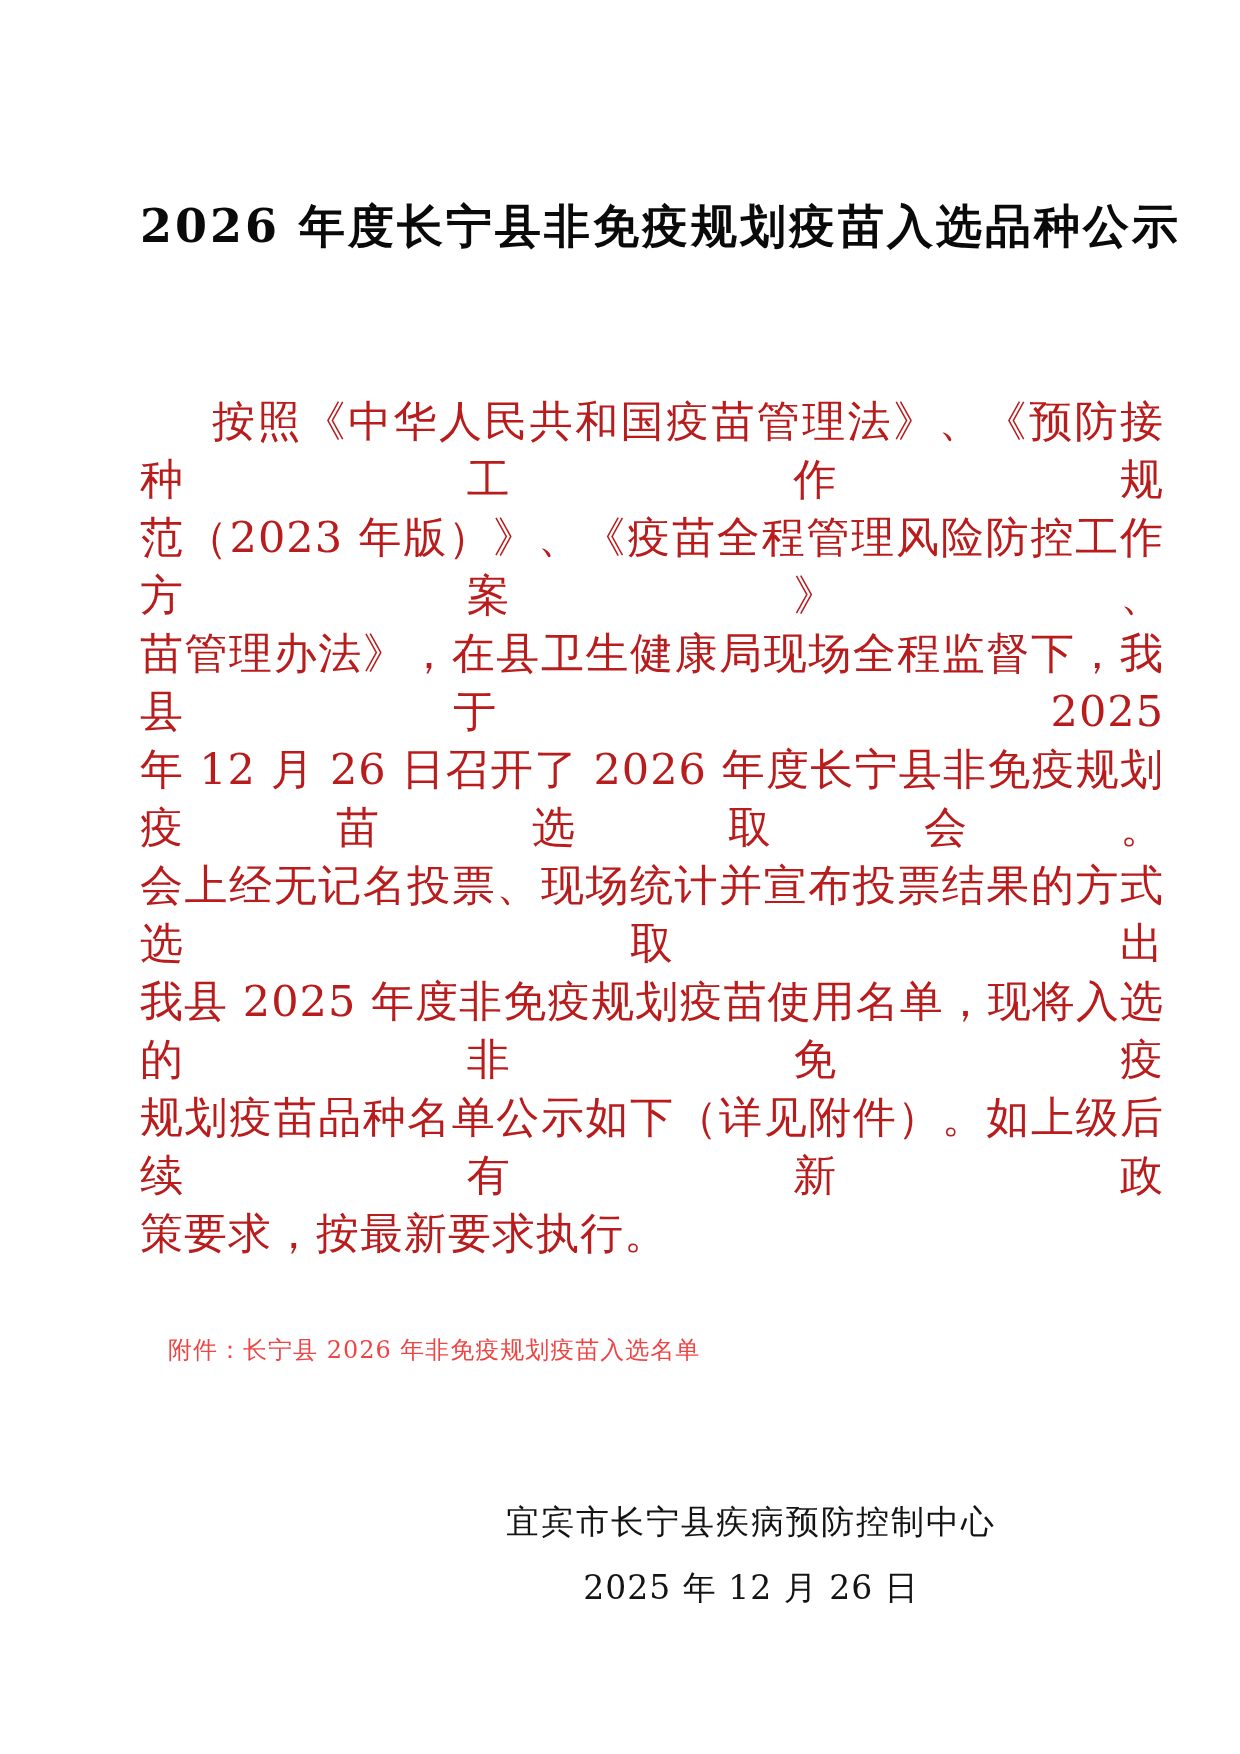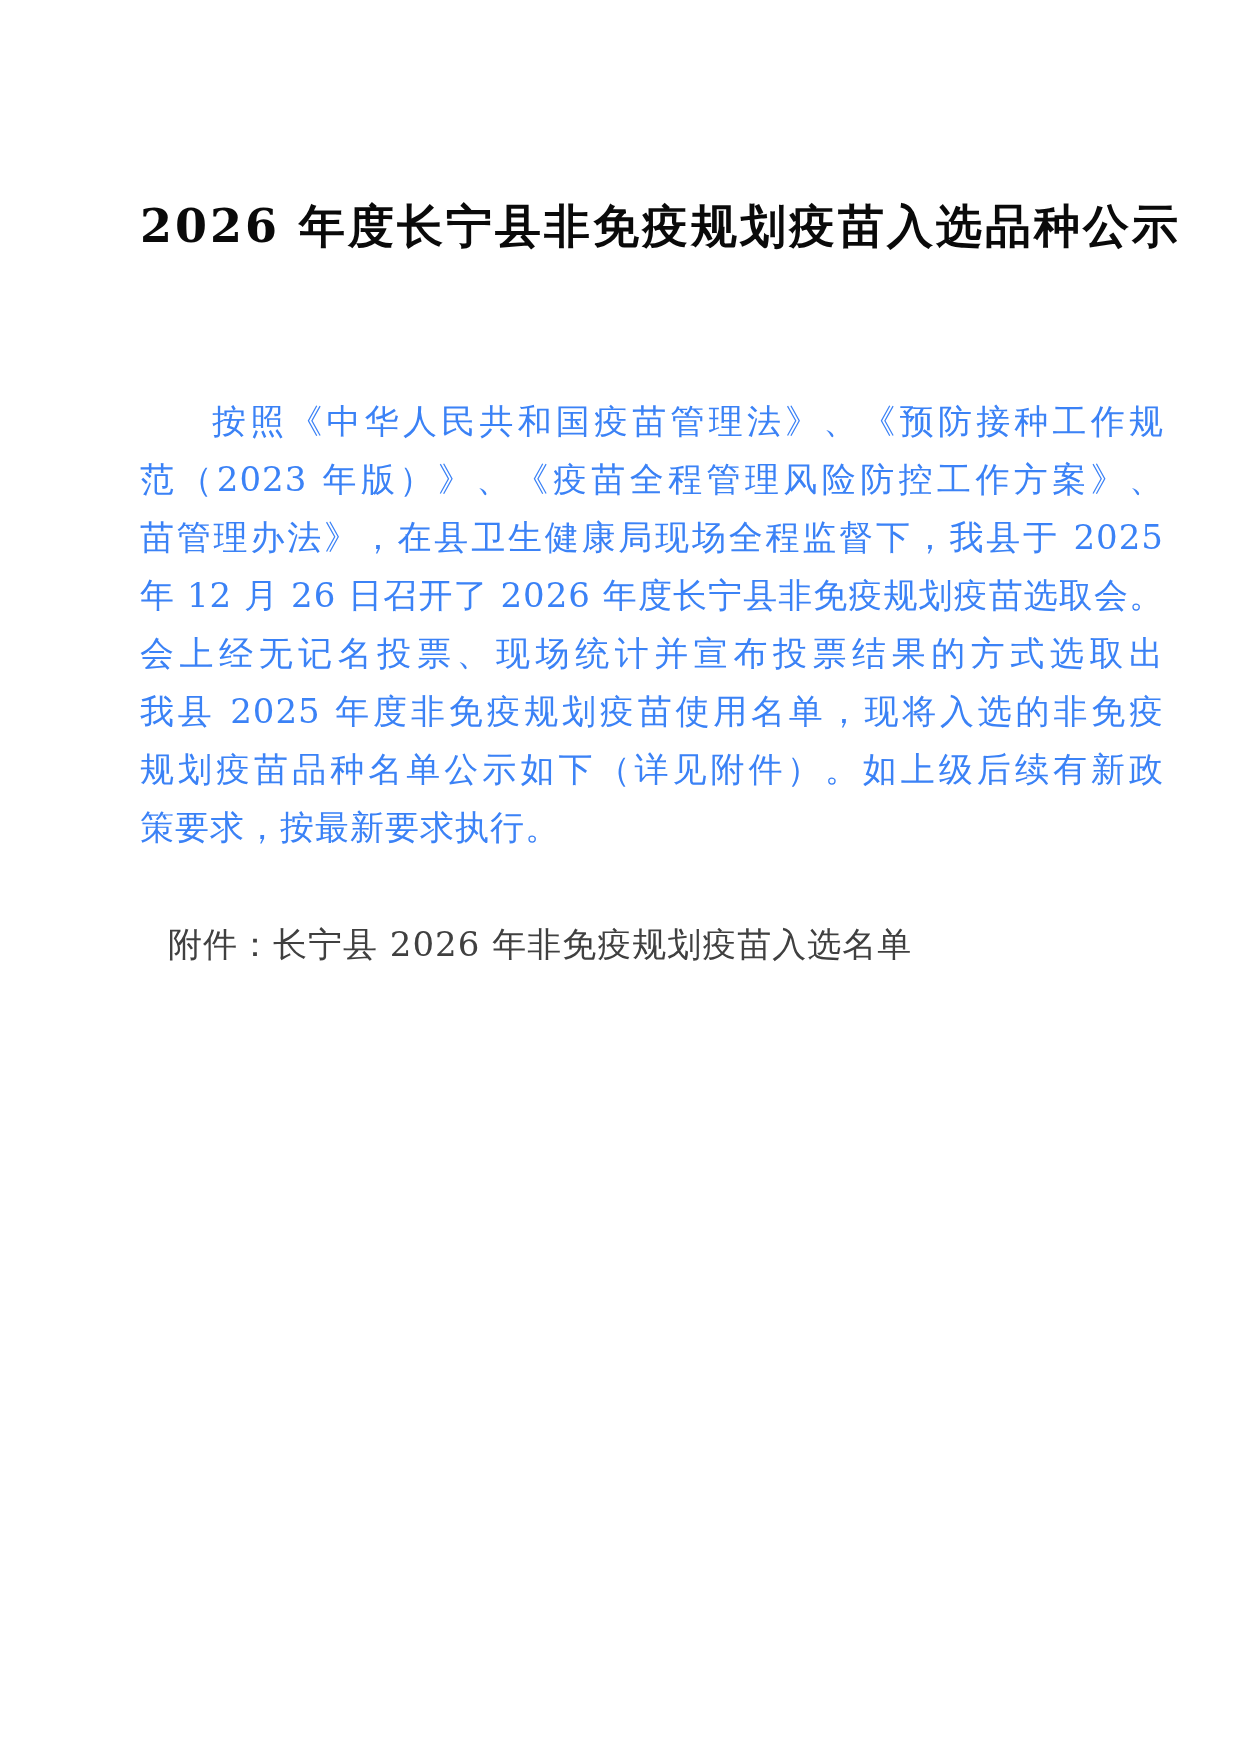--- a/index.html
+++ b/index.html
@@ -23,43 +23,43 @@
     font-weight: 700;
     letter-spacing: 3px;
     line-height: 60px;
     color: #0a0a0a;
     white-space: nowrap;
   }
   .body-paragraph {
     margin-top: 136px;
   }
   .body-line {
-    font-size: 34px;
+    font-size: 43px;
     line-height: 58px;
-    color: #3b82f6;
+    color: #b91c1c;
     letter-spacing: 1px;
     text-align: justify;
     text-align-last: justify;
     text-justify: inter-character;
     white-space: normal;
   }
   .body-line.first {
     text-indent: 72px;
   }
   .body-line.last {
     text-align: center;
     text-align-last: left;
   }
   .attachment-line {
     margin-top: 59px;
     padding-left: 28px;
-    font-size: 34px;
+    font-size: 24px;
     line-height: 58px;
     letter-spacing: 1px;
-    color: #404040;
+    color: #ef4444;
   }
   .signature-block {
     margin-top: 114px;
     margin-left: auto;
     margin-right: 168px;
     width: -moz-fit-content;
     width: fit-content;
     text-align: center;
   }
   .signature-org {
@@ -91,14 +91,18 @@
     <div class="body-line">苗管理办法》，在县卫生健康局现场全程监督下，我县于 2025</div>
     <div class="body-line">年 12 月 26 日召开了 2026 年度长宁县非免疫规划疫苗选取会。</div>
     <div class="body-line">会上经无记名投票、现场统计并宣布投票结果的方式选取出</div>
     <div class="body-line">我县 2025 年度非免疫规划疫苗使用名单，现将入选的非免疫</div>
     <div class="body-line">规划疫苗品种名单公示如下（详见附件）。如上级后续有新政</div>
     <div class="body-line last">策要求，按最新要求执行。</div>
   </div>
 
   <div class="attachment-line">附件：长宁县 2026 年非免疫规划疫苗入选名单</div>
 
+  <div class="signature-block">
+    <div class="signature-org">宜宾市长宁县疾病预防控制中心</div>
+    <div class="signature-date">2025 年 12 月 26 日</div>
+  </div>
 
 </div>
 
 </body></html>

